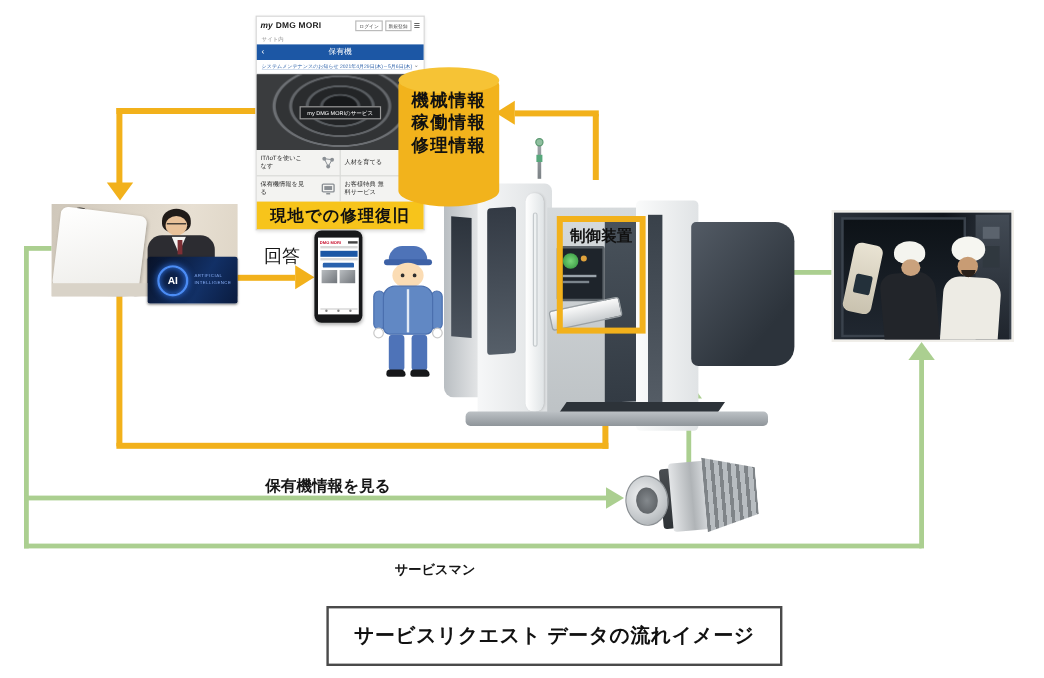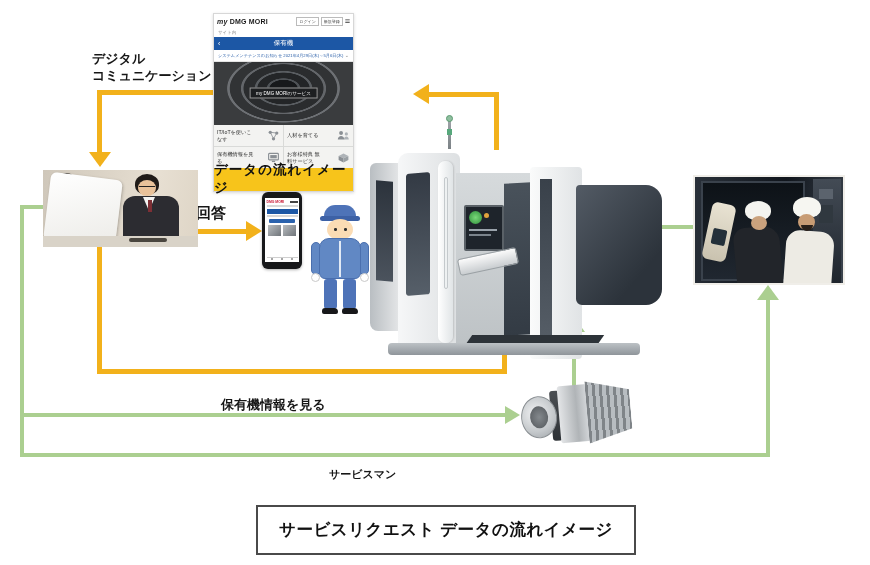--- a/index.html
+++ b/index.html
@@ -7,21 +7,21 @@
   #stage{position:relative;width:870px;height:565px;background:#fff;overflow:hidden;}
   .abs{position:absolute;}
   .seg{position:absolute;}
   .y{background:#F2B11B;}
   .g{background:#ABCF90;}
   .tri{position:absolute;width:0;height:0;}
 
   
   .lbl{position:absolute;font-weight:600;color:#161616;white-space:nowrap;}
   .lbl-digital{left:92px;top:50px;font-size:13px;line-height:17px;white-space:normal;width:120px;}
-  .lbl-answer{left:196px;top:204px;font-size:15px;font-weight:700;}
+  .lbl-answer{left:220px;top:204px;font-size:15px;font-weight:400;}
   .lbl-net{left:168px;top:348px;font-size:13px;}
   .lbl-parts{left:221px;top:396px;font-size:13px;}
   .lbl-man{left:329px;top:467px;font-size:11px;}
   .lbl-onsite{left:726px;top:149px;font-size:14px;}
 
   
   .portal{left:213px;top:13px;width:139px;height:177px;background:#fff;border:1px solid #d7d7d7;
           box-shadow:0 1px 3px rgba(0,0,0,.15);display:flex;flex-direction:column;z-index:1;}
   .p-head{height:16px;display:flex;align-items:center;padding:0 3px;gap:2px;}
   .p-logo{font-size:7px;font-weight:700;font-style:italic;letter-spacing:.2px;}
@@ -162,36 +162,32 @@
   .spindle{left:521px;top:381px;width:110px;height:66px;transform:rotate(-5deg);z-index:2;}
   .sp-flange{left:0;top:12px;width:36px;height:42px;border-radius:50%;border:1px solid #8a8f93;box-sizing:border-box;
       background:radial-gradient(circle at 40% 40%,#f2f3f4,#c3c7ca 60%,#9da2a6);}
   .sp-flange-in{left:9px;top:22px;width:18px;height:22px;border-radius:50%;background:radial-gradient(#84898d,#53575b);}
   .sp-collar{left:30px;top:8px;width:10px;height:50px;background:linear-gradient(#4a4e52,#2e3236);border-radius:3px;}
   .sp-body{left:38px;top:4px;width:30px;height:57px;background:linear-gradient(90deg,#e3e5e7,#b0b4b7 60%,#d7dadd);border-radius:3px;}
   .sp-cone{left:66px;top:0;width:44px;height:65px;background:repeating-linear-gradient(90deg,#7f8488 0 3px,#b8bdc1 3px 7px);
       clip-path:polygon(0 2%,100% 20%,100% 80%,0 98%);}
 
   
-  .caption{left:256px;top:505px;width:376px;height:46px;border:2px solid #4a4a4a;background:#fff;z-index:4;
+  .caption{left:272px;top:505px;width:376px;height:46px;border:2px solid #4a4a4a;background:#fff;z-index:4;
       display:flex;align-items:center;justify-content:center;font-size:16.5px;font-weight:700;letter-spacing:.5px;color:#111;}
 </style>
 </head>
 <body>
 
 <div id="stage">
 
   <div>
     <div class="seg y" style="left:97px;top:90px;width:116px;height:5px;"></div>
     <div class="seg y" style="left:97px;top:90px;width:5px;height:63px;"></div>
     <div class="tri" style="left:89px;top:152px;border-left:11px solid transparent;border-right:11px solid transparent;border-top:15px solid #F2B11B;"></div>
-  </div>
-  <div class="lbl lbl-digital">
-    <span>デジタル</span><br>
-    <span>コミュニケーション</span>
   </div>
 
   <div>
     <div class="seg y" style="left:494px;top:95px;width:5px;height:55px;"></div>
     <div class="seg y" style="left:429px;top:92px;width:70px;height:5px;"></div>
     <div class="tri" style="left:413px;top:84px;border-top:10px solid transparent;border-bottom:10px solid transparent;border-right:16px solid #F2B11B;"></div>
   </div>
 
   <div>
     <div class="seg y" style="left:189px;top:229px;width:57px;height:5px;"></div>
@@ -280,37 +276,50 @@
       </div>
       <div class="p-tile">
         <span>お客様特典 無料サービス</span>
         <svg viewBox="0 0 16 16">
             <path d="M2 6l6-3 6 3-6 3z" fill="#aeb3b7"></path>
             <path d="M2 6v5l6 3V9z" fill="#8a8f94"></path>
             <path d="M14 6v5l-6 3V9z" fill="#9aa0a4"></path>
           </svg>
       </div>
     </div>
-    <div class="p-banner">データの流れイメージ</div>
-  </div>
-
+    <div class="p-banner">現地での修理復旧</div>
+  </div>
+
+  <div class="abs cyl">
+    <div class="cyl-text">
+      <div>機械情報</div>
+      <div>稼働情報</div>
+      <div>修理情報</div>
+    </div>
+  </div>
 
   <div class="abs photoL">
     <div class="abs clock"></div>
     <div class="abs monitor"></div>
     <div class="abs m-head-hair"></div>
     <div class="abs m-head-face"></div>
     <div class="abs m-glasses"></div>
     <div class="abs m-suit"></div>
     <div class="abs m-shirt"></div>
     <div class="abs m-tie"></div>
     <div class="abs deskL"></div>
     <div class="abs kbdL"></div>
   </div>
 
+  <div class="abs ai">
+    <div class="ai-ring">
+        <span>AI</span>
+      </div>
+    <div class="ai-cap">ARTIFICIAL INTELLIGENCE</div>
+  </div>
 
   <div class="abs phone">
     <div class="ph-screen">
       <div class="ph-row1">
         <span class="ph-logo">DMG MORI</span>
         <span class="ph-dots"></span>
       </div>
       <div class="ph-line"></div>
       <div class="ph-blue"></div>
       <div class="ph-line"></div>
@@ -363,20 +372,23 @@
     <div class="abs m-scr-line1"></div>
     <div class="abs m-scr-line2"></div>
     <div class="abs m-tray"></div>
     <div class="abs m-right-col"></div>
     <div class="abs m-right-slot"></div>
     <div class="abs m-right-slab"></div>
     <div class="abs m-base-dark"></div>
     <div class="abs m-base"></div>
   </div>
 
+  <div class="abs ctrl-box">
+    <div class="ctrl-lbl">制御装置</div>
+  </div>
 
   <div class="abs photoR">
     <div class="abs pr-frame"></div>
     <div class="abs pr-panel"></div>
     <div class="abs pr-pbtn"></div>
     <div class="abs pr-pbtn2"></div>
     <div class="abs pr-pendant"></div>
     <div class="abs pr-pend-scr"></div>
     <div class="abs pr-t1"></div>
     <div class="abs pr-h1"></div>

